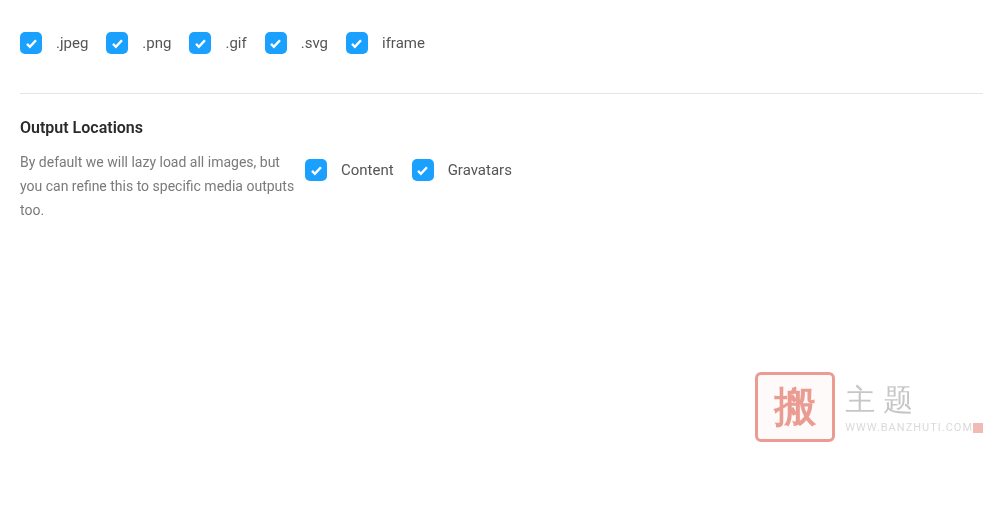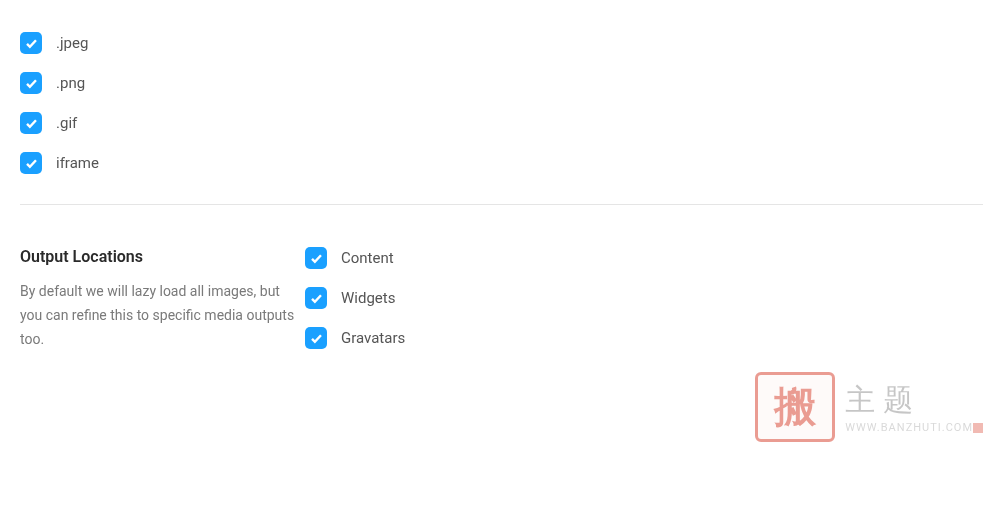--- a/index.html
+++ b/index.html
@@ -17,41 +17,42 @@
     }
     .container {
       padding: 32px 20px 20px 20px;
     }
     .section {
       display: flex;
       padding-bottom: 30px;
     }
     .section + .section {
       border-top: 1px solid #e5e5e5;
-      padding-top: 42px;
+      padding-top: 24px;
+      margin-top: 9px;
     }
     .section-left {
       width: 285px;
       flex-shrink: 0;
     }
     .section-title {
       font-size: 16px;
       font-weight: 600;
       color: #2a2a2a;
       margin-bottom: 14px;
     }
     .section-desc {
       font-size: 14px;
       color: #7a7a7a;
       line-height: 1.7;
     }
     .section-right {
       flex: 1;
       display: flex;
-      flex-direction: column;
+      flex-direction: row;
       gap: 18px;
     }
     .checkbox-row {
       display: flex;
       align-items: center;
       gap: 14px;
       cursor: pointer;
     }
     .checkbox {
       width: 22px;
@@ -153,46 +154,46 @@
             </svg>
           </span>
         <span class="checkbox-label">.gif</span>
       </div>
       <div class="checkbox-row">
         <span class="checkbox">
             <svg viewBox="0 0 16 16">
               <polyline points="2.5,8.5 6,12 13.5,4"></polyline>
             </svg>
           </span>
+        <span class="checkbox-label">.svg</span>
+      </div>
+      <div class="checkbox-row">
+        <span class="checkbox">
+            <svg viewBox="0 0 16 16">
+              <polyline points="2.5,8.5 6,12 13.5,4"></polyline>
+            </svg>
+          </span>
         <span class="checkbox-label">iframe</span>
       </div>
     </div>
   </div>
 
   <div class="section">
     <div class="section-left">
       <div class="section-title">Output Locations</div>
       <div class="section-desc">By default we will lazy load all images, but you can refine this to specific media outputs too.</div>
     </div>
     <div class="section-right">
       <div class="checkbox-row">
         <span class="checkbox">
             <svg viewBox="0 0 16 16">
               <polyline points="2.5,8.5 6,12 13.5,4"></polyline>
             </svg>
           </span>
         <span class="checkbox-label">Content</span>
-      </div>
-      <div class="checkbox-row">
-        <span class="checkbox">
-            <svg viewBox="0 0 16 16">
-              <polyline points="2.5,8.5 6,12 13.5,4"></polyline>
-            </svg>
-          </span>
-        <span class="checkbox-label">Widgets</span>
       </div>
       <div class="checkbox-row">
         <span class="checkbox">
             <svg viewBox="0 0 16 16">
               <polyline points="2.5,8.5 6,12 13.5,4"></polyline>
             </svg>
           </span>
         <span class="checkbox-label">Gravatars</span>
       </div>
     </div>

